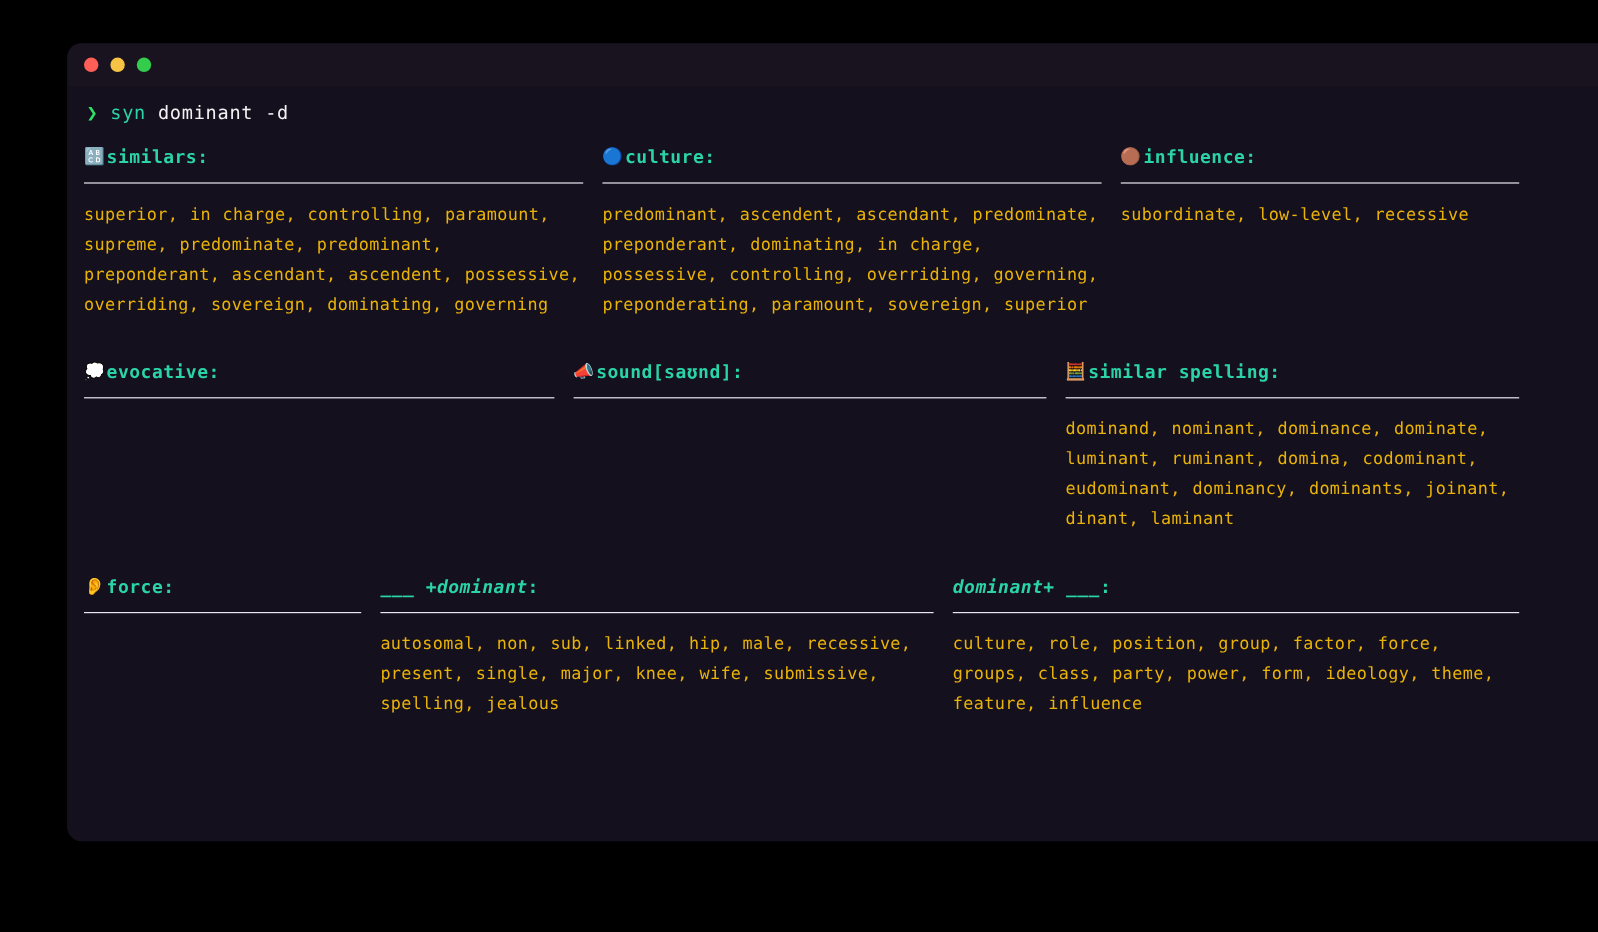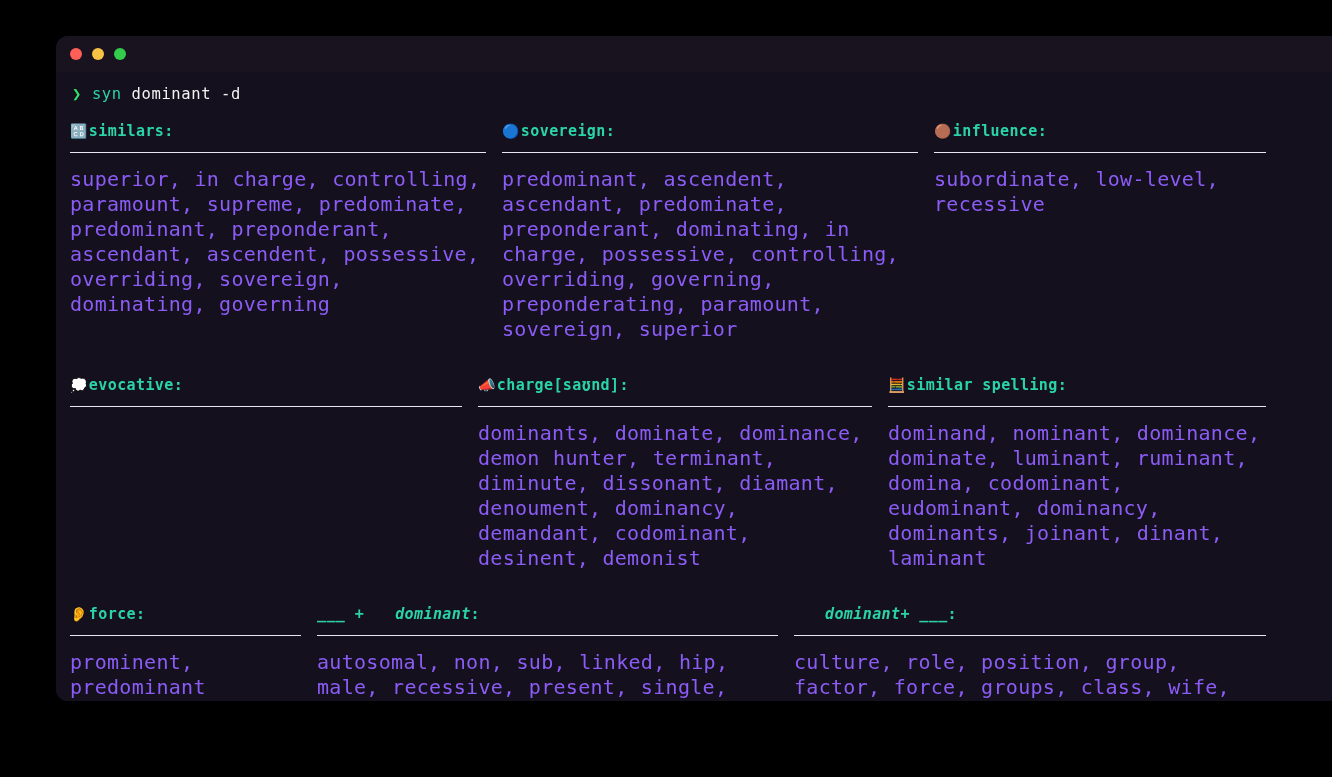--- a/index.html
+++ b/index.html
@@ -113,34 +113,33 @@
     align-items: center;
   }
   .sec-head .emoji {
     font-family: "DejaVu Sans", sans-serif;
     font-size: 14px;
     margin-right: 1px;
     display: inline-block;
   }
   .sec-head .ital {
     font-style: italic;
-    margin-left: 31px;
   }
 
   .rule {
     height: 1px;
     background: #e8e6ef;
     margin-top: 10px;
     margin-bottom: 14px;
   }
 
   .words {
-    font-size: 20px;
+    font-size: 14px;
     line-height: 25px;
-    color: #8b5cf6;
+    color: #eab308;
     letter-spacing: 0.3px;
     word-spacing: 1px;
   }
 
   .spacer-row { height: 32px; }
 </style>
 </head>
 <body>
 
 <div class="desktop">
@@ -163,21 +162,21 @@
             <div class="sec-head">
                 <span class="emoji">🔠</span>
                 <span>similars:</span>
               </div>
             <div class="rule"></div>
             <div class="words">superior, in charge, controlling, paramount, supreme, predominate, predominant, preponderant, ascendant, ascendent, possessive, overriding, sovereign, dominating, governing</div>
           </div>
           <div class="col r1c2">
             <div class="sec-head">
                 <span class="emoji">🔵</span>
-                <span>sovereign:</span>
+                <span>culture:</span>
               </div>
             <div class="rule"></div>
             <div class="words">predominant, ascendent, ascendant, predominate, preponderant, dominating, in charge, possessive, controlling, overriding, governing, preponderating, paramount, sovereign, superior</div>
           </div>
           <div class="col r1c3">
             <div class="sec-head">
                 <span class="emoji">🟤</span>
                 <span>influence:</span>
               </div>
             <div class="rule"></div>
@@ -191,61 +190,59 @@
           <div class="col r2c1">
             <div class="sec-head">
                 <span class="emoji">💭</span>
                 <span>evocative:</span>
               </div>
             <div class="rule"></div>
           </div>
           <div class="col r2c2">
             <div class="sec-head">
                 <span class="emoji">📣</span>
-                <span>charge[saʊnd]:</span>
-              </div>
-            <div class="rule"></div>
-            <div class="words">dominants, dominate, dominance, demon hunter, terminant, diminute, dissonant, diamant, denoument, dominancy, demandant, codominant, desinent, demonist</div>
+                <span>sound[saʊnd]:</span>
+              </div>
+            <div class="rule"></div>
           </div>
           <div class="col r2c3">
             <div class="sec-head">
                 <span class="emoji">🧮</span>
                 <span>similar spelling:</span>
               </div>
             <div class="rule"></div>
             <div class="words">dominand, nominant, dominance, dominate, luminant, ruminant, domina, codominant, eudominant, dominancy, dominants, joinant, dinant, laminant</div>
           </div>
         </div>
 
         <div class="spacer-row"></div>
 
         <div class="row row3">
           <div class="col r3c1">
             <div class="sec-head">
                 <span class="emoji">👂</span>
                 <span>force:</span>
               </div>
             <div class="rule"></div>
-            <div class="words">prominent, predominant</div>
           </div>
           <div class="col r3c2">
             <div class="sec-head">
                 <span>___ + </span>
                 <span class="ital">dominant</span>
                 <span>:</span>
               </div>
             <div class="rule"></div>
             <div class="words">autosomal, non, sub, linked, hip, male, recessive, present, single, major, knee, wife, submissive, spelling, jealous</div>
           </div>
           <div class="col r3c3">
             <div class="sec-head">
                 <span class="ital">dominant</span>
                 <span> + ___:</span>
               </div>
             <div class="rule"></div>
-            <div class="words">culture, role, position, group, factor, force, groups, class, wife, power, form, ideology, theme, feature, influence</div>
+            <div class="words">culture, role, position, group, factor, force, groups, class, party, power, form, ideology, theme, feature, influence</div>
           </div>
         </div>
 
       </div>
     </div>
   </div>
 </div>
 
 </body></html>

